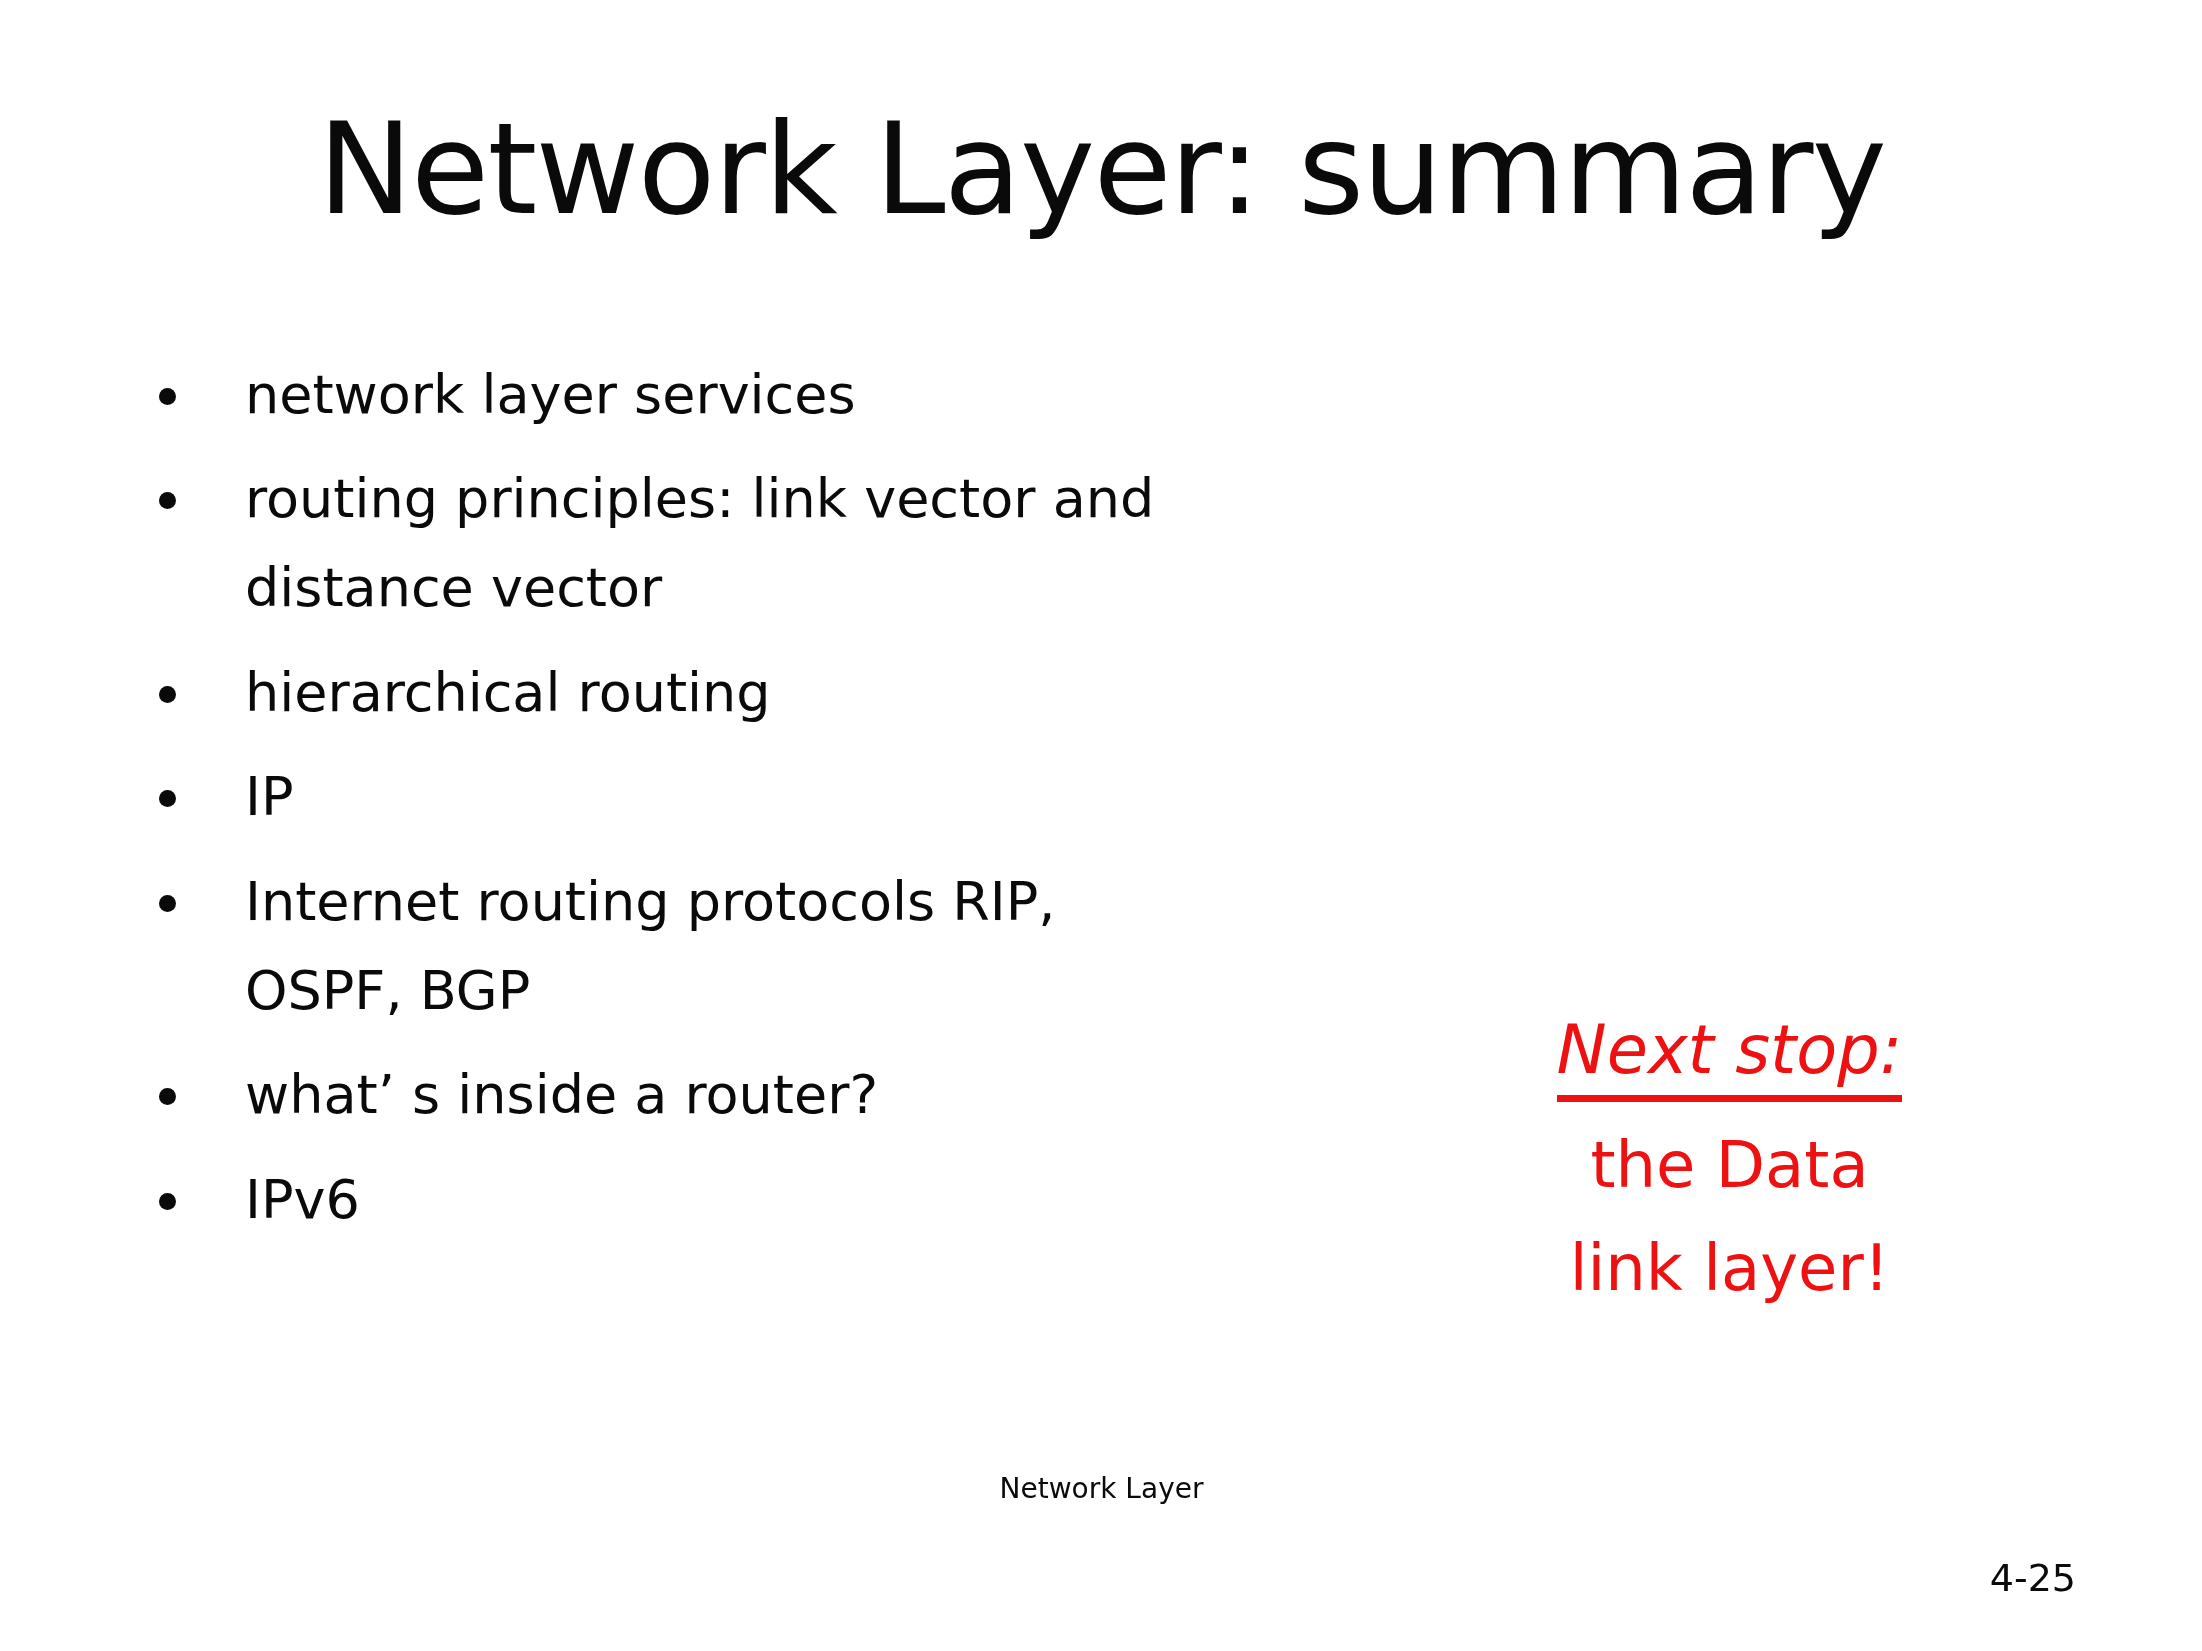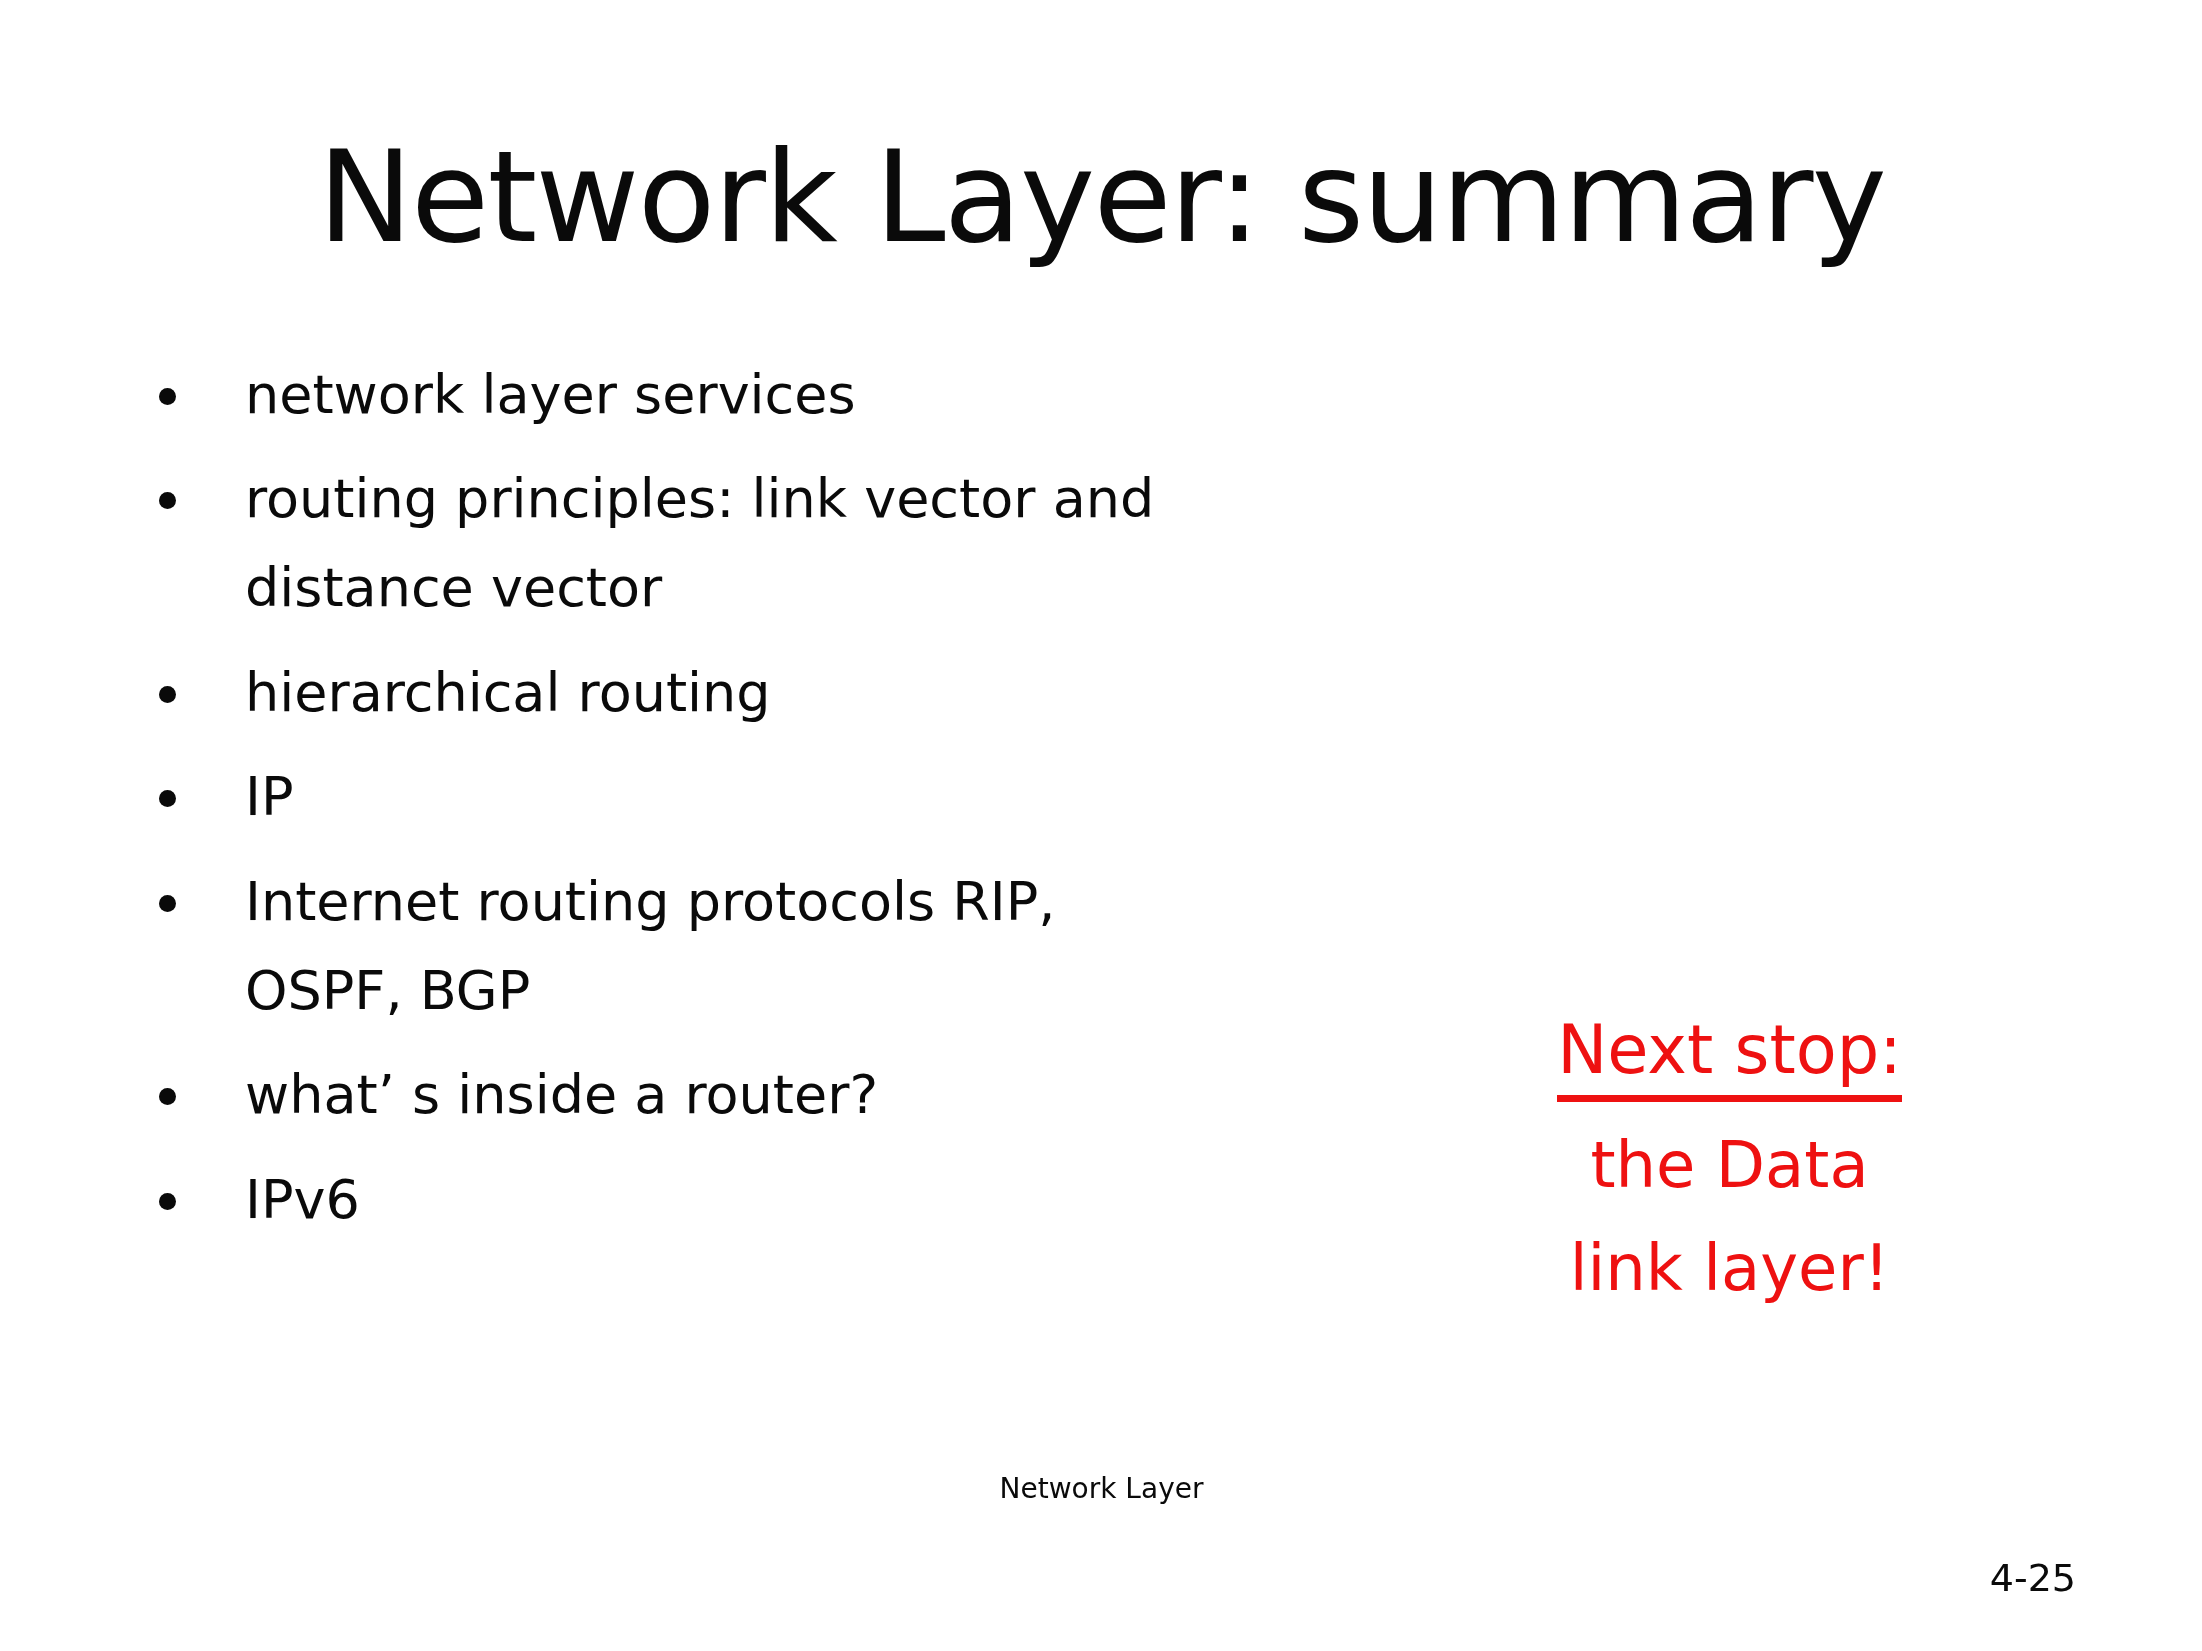--- a/index.html
+++ b/index.html
@@ -11,21 +11,21 @@
     position: relative;
     width: 2203px;
     height: 1652px;
     background: #ffffff;
     overflow: hidden;
     font-family: "DejaVu Sans", "Liberation Sans", sans-serif;
     color: #0a0a0a;
   }
   .title {
     position: absolute;
-    top: 118px;
+    top: 90px;
     left: 0;
     width: 100%;
     text-align: center;
     font-size: 127px;
     font-weight: 500;
     line-height: 1.25;
     letter-spacing: -1.7px;
     color: #0a0a0a;
     margin: 0;
   }
@@ -78,20 +78,21 @@
     color: #ee1111;
   }
   .next-stop .ns-heading {
     display: inline-block;
     font-size: 67px;
     font-weight: 500;
     line-height: 1.08;
     padding-bottom: 8.6px;
     border-bottom: 7.7px solid #ee1111;
     margin-bottom: 12px;
+    font-style: italic;
   }
   .next-stop .ns-line {
     font-size: 64px;
     line-height: 103px;
     white-space: nowrap;
   }
   .footer-section {
     position: absolute;
     top: 1472px;
     left: 0;

